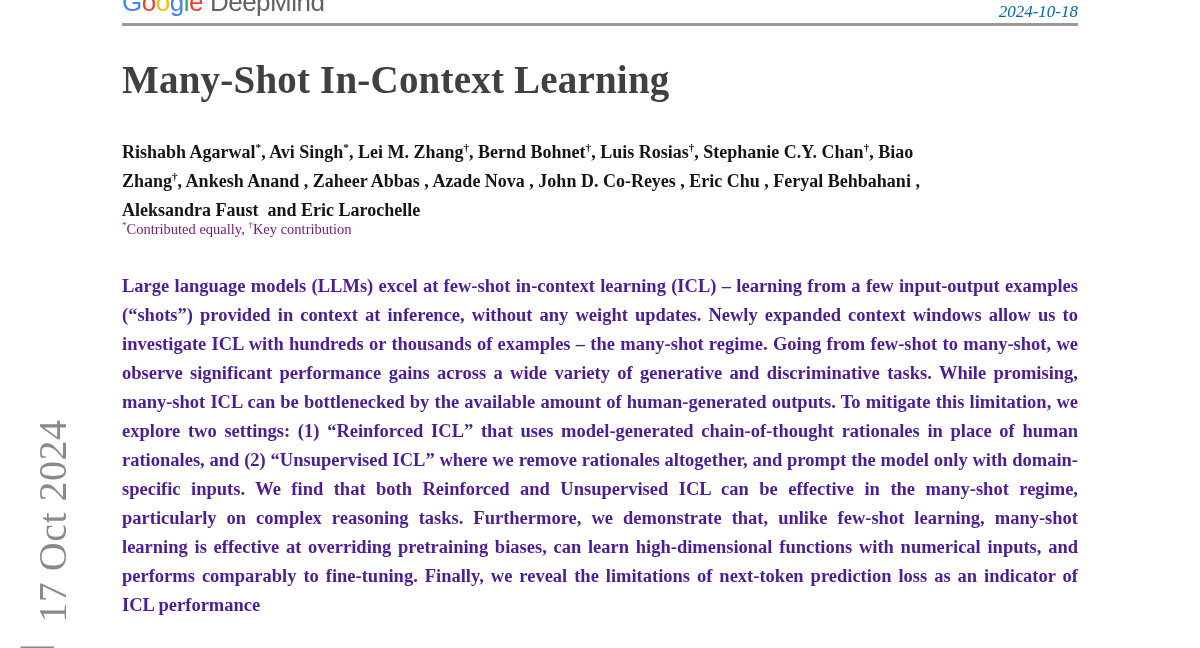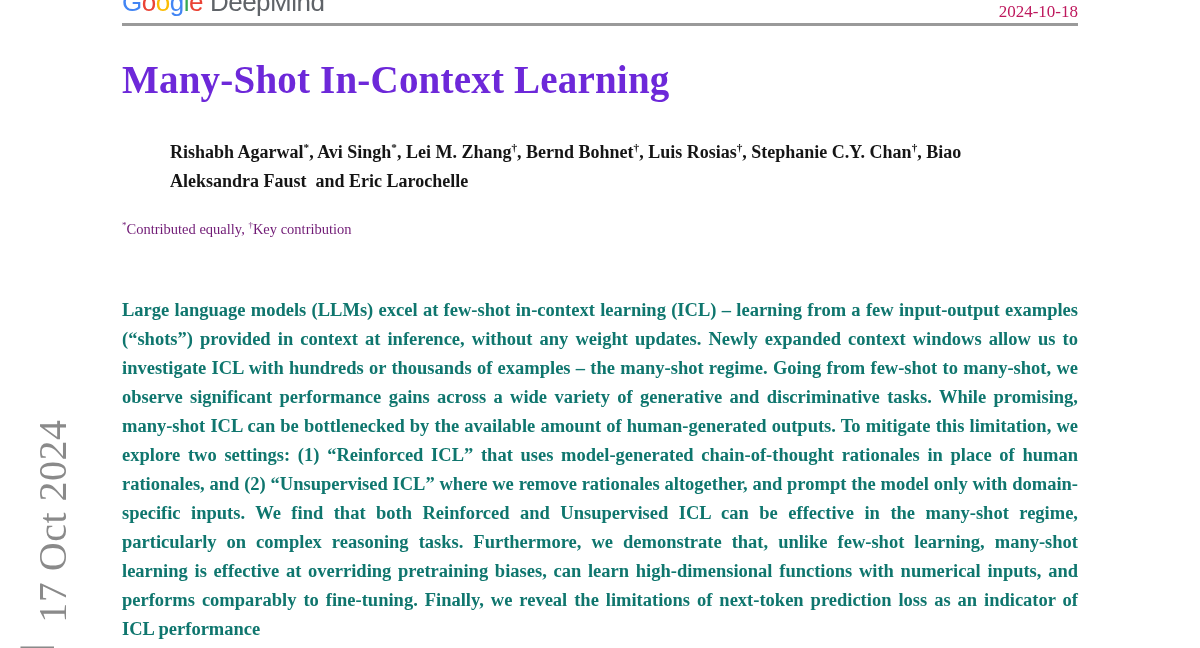--- a/index.html
+++ b/index.html
@@ -16,51 +16,50 @@
   .logo {
     position: absolute; left: 122px; top: -11px;
     font-family: "Liberation Sans", sans-serif;
     font-size: 26px; line-height: 1;
     font-weight: 500; letter-spacing: -0.5px;
     white-space: nowrap;
   }
   .dm-word { color: #5F6368; margin-left: 7px; }
   .header-date {
     position: absolute; right: 122px; top: 2px;
-    font-size: 17px; color: #be185d;
+    font-style: italic; font-size: 17px; color: #0369a1;
   }
   .header-rule {
     position: absolute; left: 122px; top: 23px;
     width: 956px; height: 3px; background: #9a9a9a;
   }
   .paper-title {
     position: absolute; left: 122px; top: 57px;
-    font-size: 39px; font-weight: 700; color: #6d28d9;
+    font-size: 39px; font-weight: 700; color: #404040;
     letter-spacing: 0.2px; white-space: nowrap;
   }
   .authors {
     position: absolute; left: 122px; top: 138px;
     font-size: 18px; font-weight: 700; line-height: 29px;
     color: #151515;
-    margin-left: 48px;
   }
   .author-line { white-space: pre-wrap; }
   .authors sup, .footnote sup {
     font-size: 62%; line-height: 0;
     vertical-align: super;
   }
   .footnote {
     position: absolute; left: 122px; top: 221px;
     font-size: 14.5px; color: #701a75; white-space: pre-wrap;
   }
   .abstract {
-    position: absolute; left: 122px; top: 296px;
+    position: absolute; left: 122px; top: 272px;
     width: 956px;
     font-size: 18.5px; font-weight: 700; line-height: 29px;
-    text-align: justify; color: #0f766e;
+    text-align: justify; color: #4c1d95;
   }
   .watermark {
     position: absolute; left: 52px; top: 521px;
     transform: translate(-50%, -50%) rotate(-90deg);
     font-size: 40px; color: #8a8a8a;
     white-space: nowrap; letter-spacing: 0.5px;
   }
   .watermark-fragment {
     position: absolute; left: 36px; top: 650px;
     transform: translate(-50%, -50%) rotate(-90deg);
@@ -75,20 +74,21 @@
 </div>
 
 <div class="header-date">2024-10-18</div>
 
 <div class="header-rule"></div>
 
 <h1 class="paper-title">Many-Shot In-Context Learning</h1>
 
 <div class="authors">
   <div class="author-line">Rishabh Agarwal<sup>*</sup>, Avi Singh<sup>*</sup>, Lei M. Zhang<sup>†</sup>, Bernd Bohnet<sup>†</sup>, Luis Rosias<sup>†</sup>, Stephanie C.Y. Chan<sup>†</sup>, Biao</div>
+  <div class="author-line">Zhang<sup>†</sup>, Ankesh Anand , Zaheer Abbas , Azade Nova , John D. Co-Reyes , Eric Chu , Feryal Behbahani ,</div>
   <div class="author-line">Aleksandra Faust  and Eric Larochelle</div>
 </div>
 
 <div class="footnote"><sup>*</sup>Contributed equally, <sup>†</sup>Key contribution</div>
 
 <p class="abstract">Large language models (LLMs) excel at few-shot in-context learning (ICL) – learning from a few input-output examples (“shots”) provided in context at inference, without any weight updates. Newly expanded context windows allow us to investigate ICL with hundreds or thousands of examples – the many-shot regime. Going from few-shot to many-shot, we observe significant performance gains across a wide variety of generative and discriminative tasks. While promising, many-shot ICL can be bottlenecked by the available amount of human-generated outputs. To mitigate this limitation, we explore two settings: (1) “Reinforced ICL” that uses model-generated chain-of-thought rationales in place of human rationales, and (2) “Unsupervised ICL” where we remove rationales altogether, and prompt the model only with domain-specific inputs. We find that both Reinforced and Unsupervised ICL can be effective in the many-shot regime, particularly on complex reasoning tasks. Furthermore, we demonstrate that, unlike few-shot learning, many-shot learning is effective at overriding pretraining biases, can learn high-dimensional functions with numerical inputs, and performs comparably to fine-tuning. Finally, we reveal the limitations of next-token prediction loss as an indicator of ICL performance</p>
 
 <div class="watermark">17 Oct 2024</div>
 
 <div class="watermark-fragment">]</div>

